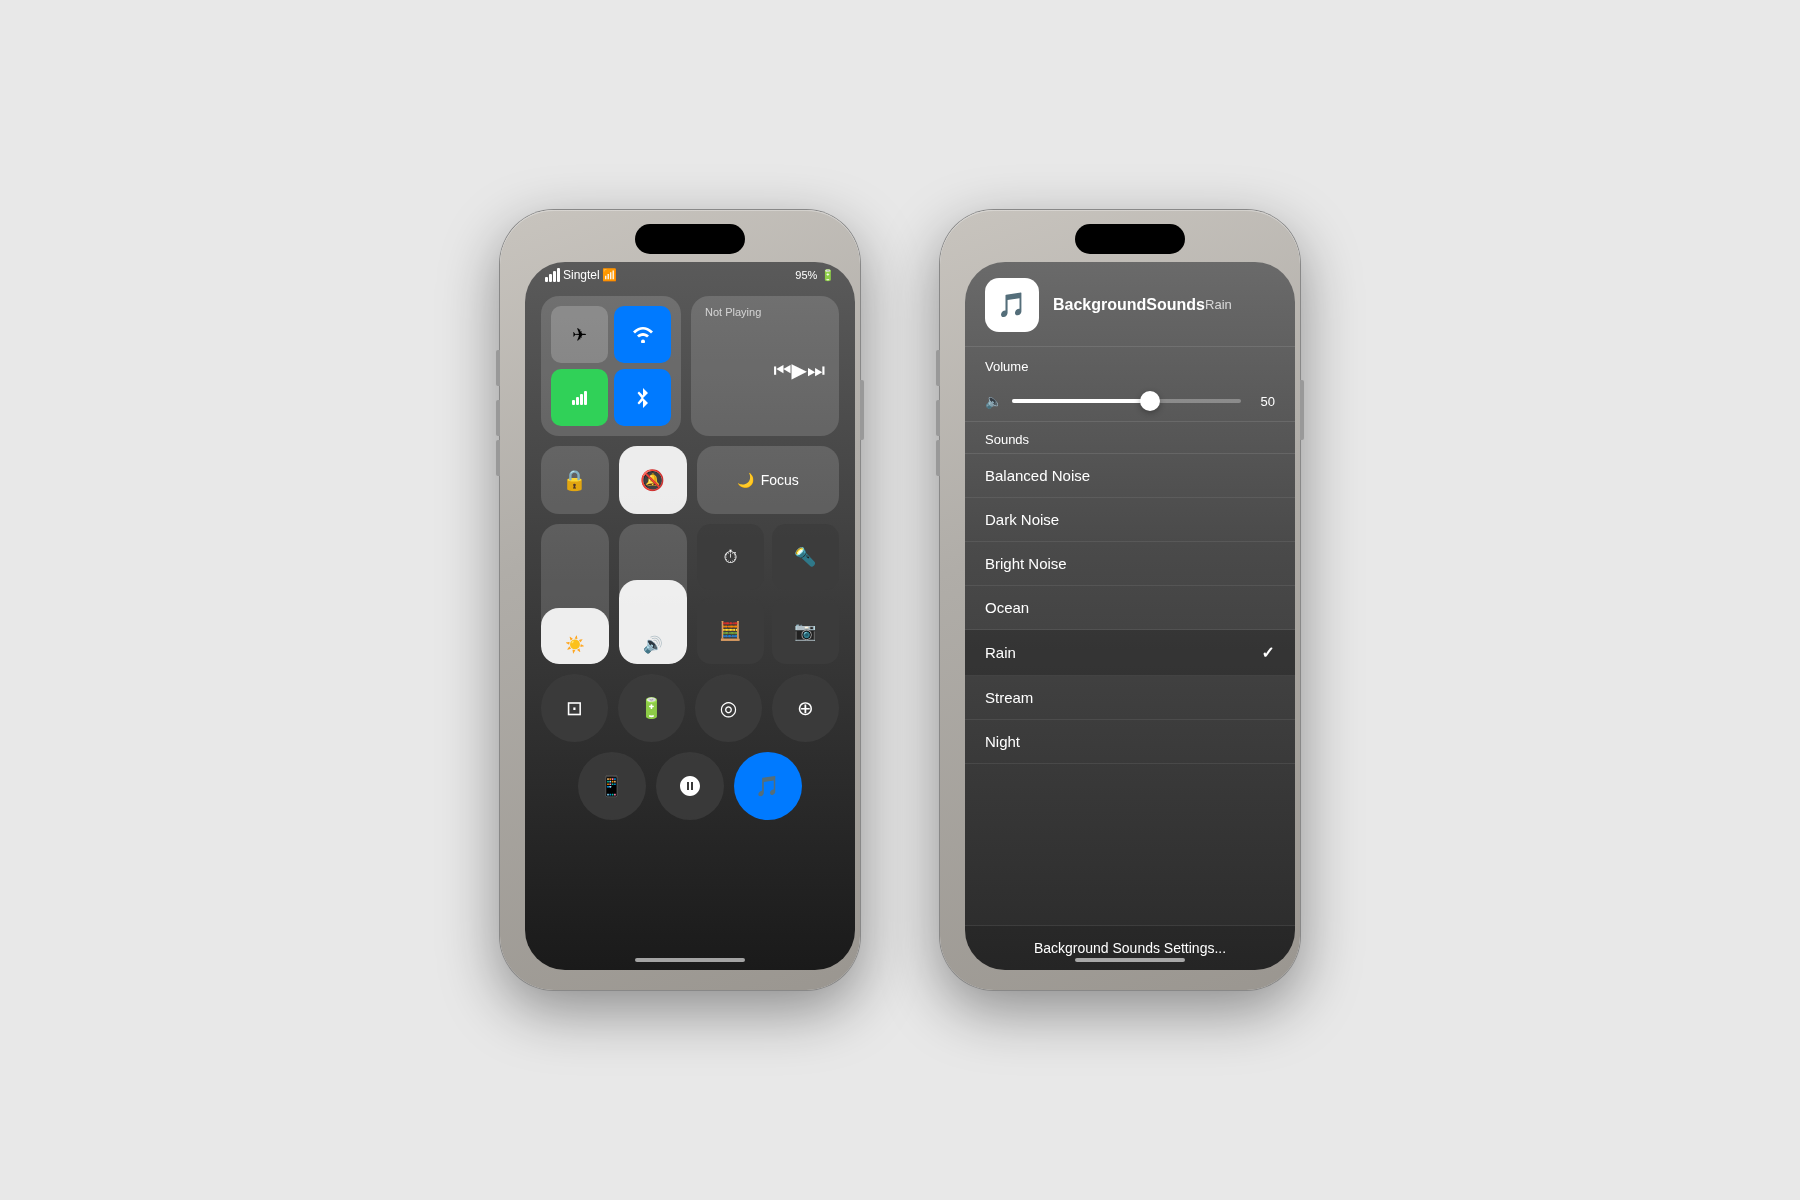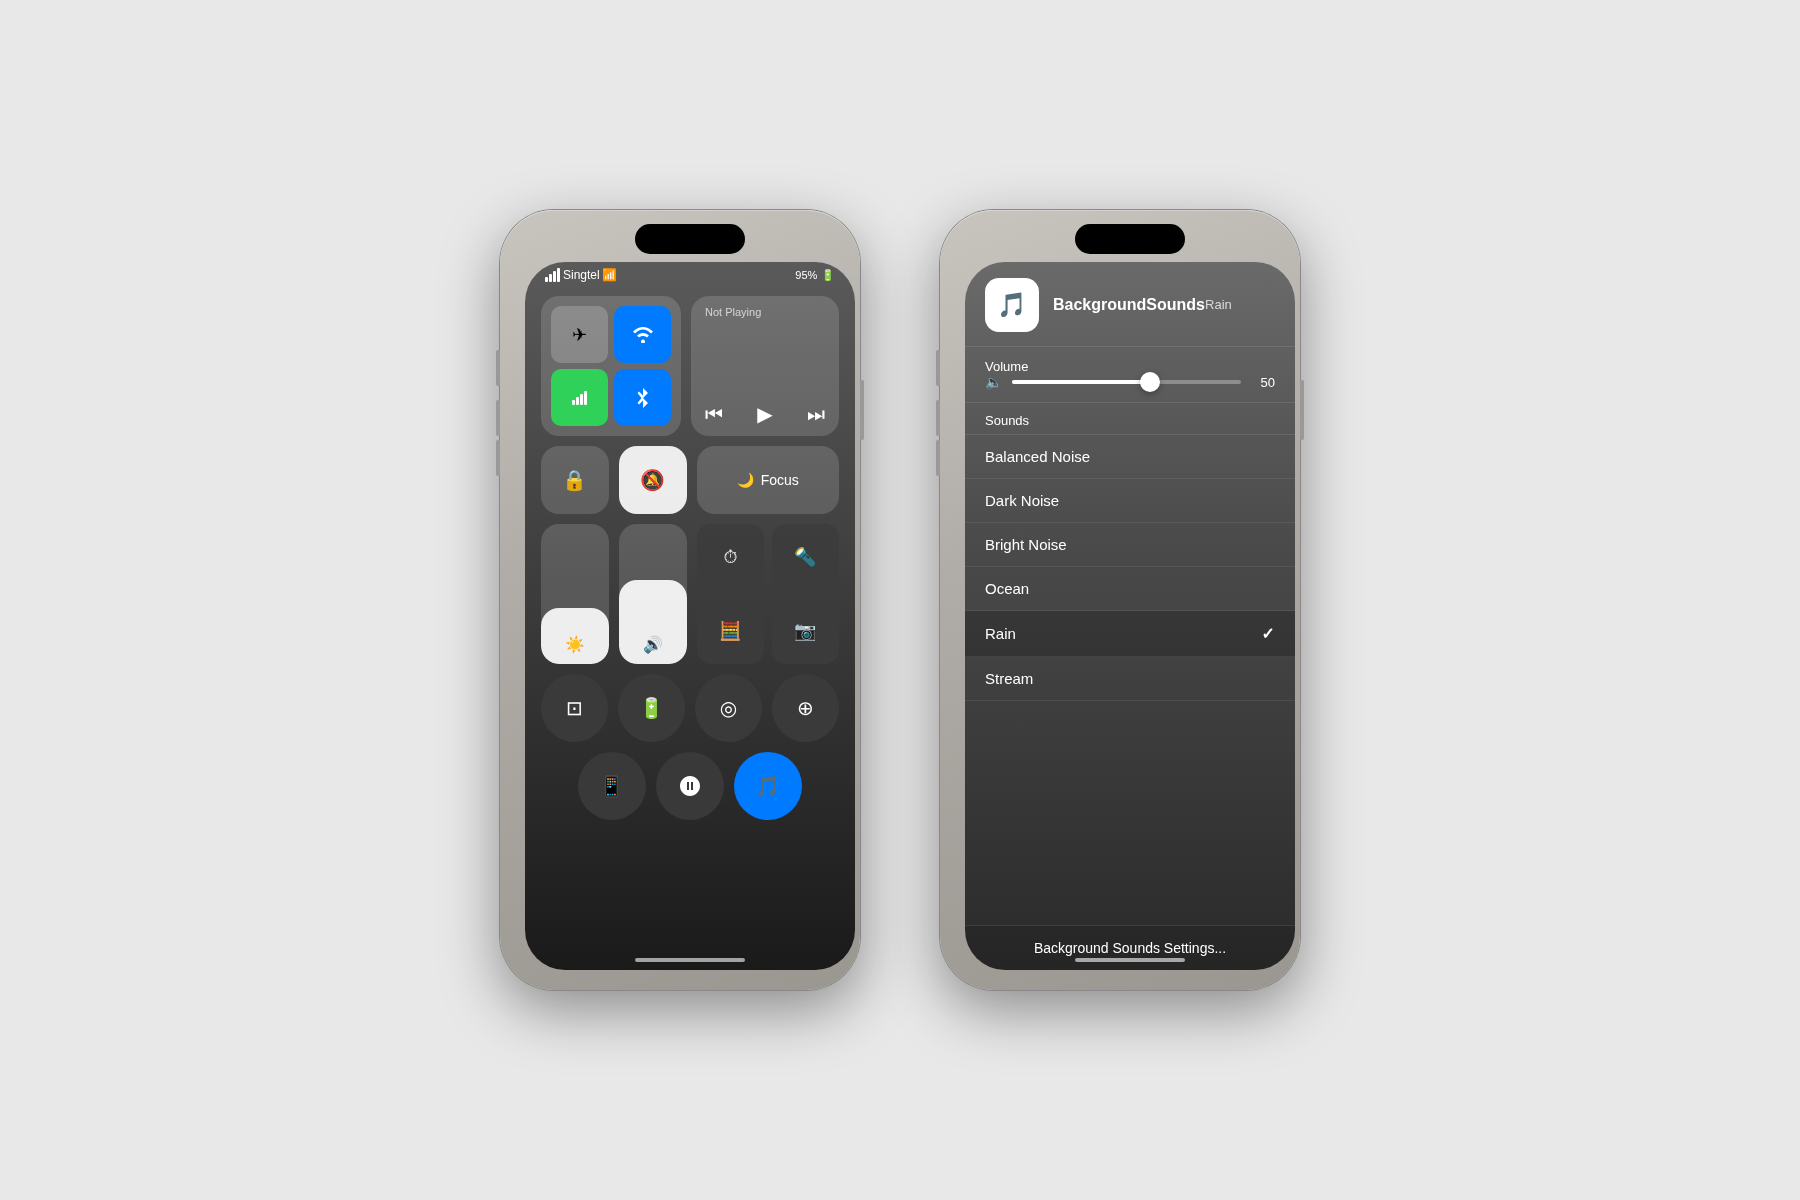--- a/index.html
+++ b/index.html
@@ -147,21 +147,20 @@
 
     .connectivity-block .cc-btn { border-radius: 10px; }
 
     
     .now-playing-block {
       background: rgba(255,255,255,0.15);
       border-radius: 18px;
       padding: 10px 14px;
       flex: 1;
       display: flex;
-      flex-direction: column;
       justify-content: space-between;
     }
 
     .np-label { color: rgba(255,255,255,0.7); font-size: 11px; }
     .np-controls { display: flex; justify-content: space-between; align-items: center; margin-top: 8px; font-size: 20px; color: white; }
 
     
     .cc-single {
       width: 68px;
       height: 68px;
@@ -290,21 +289,21 @@
 
     .bs-title-group { display: flex; flex-direction: row; }
     .bs-title { color: white; font-size: 16px; font-weight: 600; line-height: 1.2; }
     .bs-subtitle { color: rgba(255,255,255,0.75); font-size: 13px; margin-top: 2px; }
 
     
     .volume-section {
       padding: 12px 20px;
       border-bottom: 1px solid rgba(255,255,255,0.1);
     }
-    .volume-label { color: white; font-size: 13px; margin-bottom: 0; }
+    .volume-label { color: white; font-size: 13px; margin-bottom: 19px; }
     .volume-row {
       display: flex;
       align-items: center;
       gap: 10px;
     }
     .vol-icon { color: rgba(255,255,255,0.8); font-size: 14px; }
     .volume-track {
       flex: 1;
       height: 4px;
       background: rgba(255,255,255,0.3);
@@ -525,19 +524,22 @@
       <div class="sound-item">
         <span class="sound-name">Ocean</span>
       </div>
       <div class="sound-item rain-selected">
         <span class="sound-name">Rain</span>
         <span class="check-mark">✓</span>
       </div>
       <div class="sound-item">
         <span class="sound-name">Stream</span>
       </div>
+      <div class="sound-item">
+        <span class="sound-name">Night</span>
+      </div>
     </div>
 
     <div class="settings-btn">Background Sounds Settings...</div>
 
     <div class="home-indicator"></div>
   </div>
 </div>
 
 </body></html>

